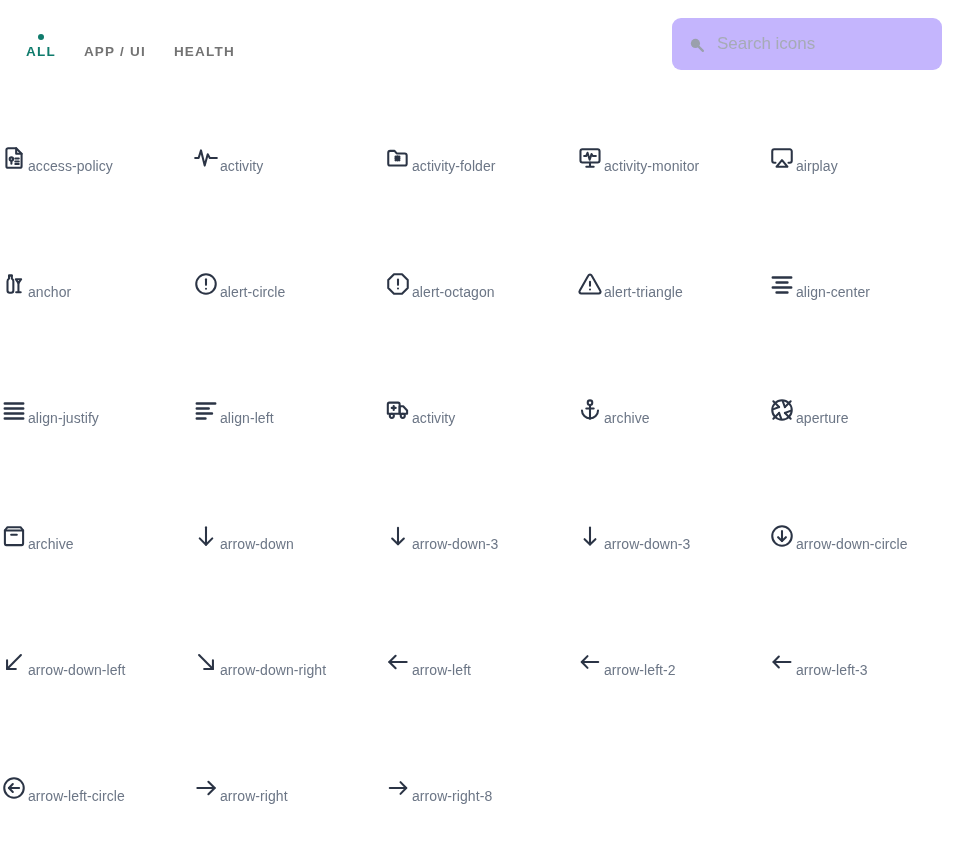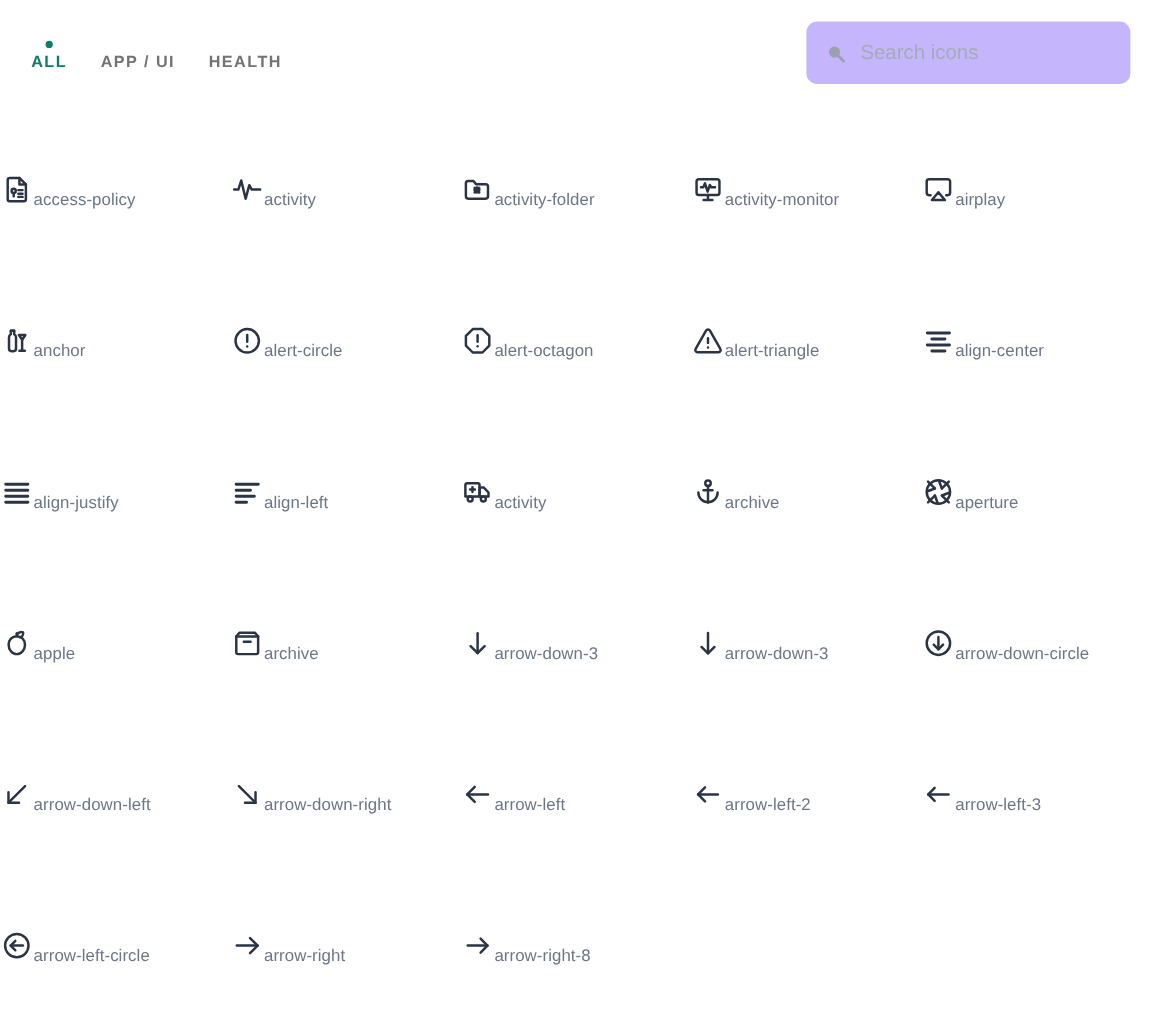--- a/index.html
+++ b/index.html
@@ -321,40 +321,39 @@
           <path d="M9.3 9.3L3.7 11.4"></path>
           <path d="M9.3 14.7l2.1 5.6"></path>
           <path d="M14.7 9.3L12.6 3.7"></path>
         </svg>
       </span>
       <span class="label">aperture</span>
     </div>
     <div class="cell">
       <span class="glyph">
         <svg viewBox="0 0 24 24">
-          <path d="M12 6.6c-3.6 0-6.3 2.7-6.3 6.5S8.4 20.4 12 20.4s6.3-3.5 6.3-7.3S15.6 6.6 12 6.6z"></path>
-          <path d="M12 6.6V4.4"></path>
-          <path d="M12.2 5.2c1.6-2 3.6-1.9 4.6-1.5.3 1.2-.2 3.2-2.4 3.8"></path>
-        </svg>
-      </span>
-      <span class="label">apple</span>
-    </div>
-    <div class="cell">
-      <span class="glyph">
-        <svg viewBox="0 0 24 24">
           <path d="M3.6 6.9l2.4-3h12l2.4 3"></path>
           <path d="M3.6 6.9h16.8V19a1.4 1.4 0 0 1-1.4 1.4H5a1.4 1.4 0 0 1-1.4-1.4z"></path>
           <path d="M9.4 10.9h5.2"></path>
         </svg>
       </span>
       <span class="label">archive</span>
     </div>
     <div class="cell">
       <span class="glyph">
         <svg viewBox="0 0 24 24">
+          <path d="M12 4v16"></path>
+          <path d="M6.2 14.2L12 20l5.8-5.8"></path>
+        </svg>
+      </span>
+      <span class="label">arrow-down</span>
+    </div>
+    <div class="cell">
+      <span class="glyph">
+        <svg viewBox="0 0 24 24">
           <path d="M12 4.4v15.2"></path>
           <path d="M6.6 14.3L12 19.6l5.4-5.3"></path>
         </svg>
       </span>
       <span class="label">arrow-down-3</span>
     </div>
     <div class="cell">
       <span class="glyph">
         <svg viewBox="0 0 24 24">
           <path d="M12 4.2v15.6"></path>

